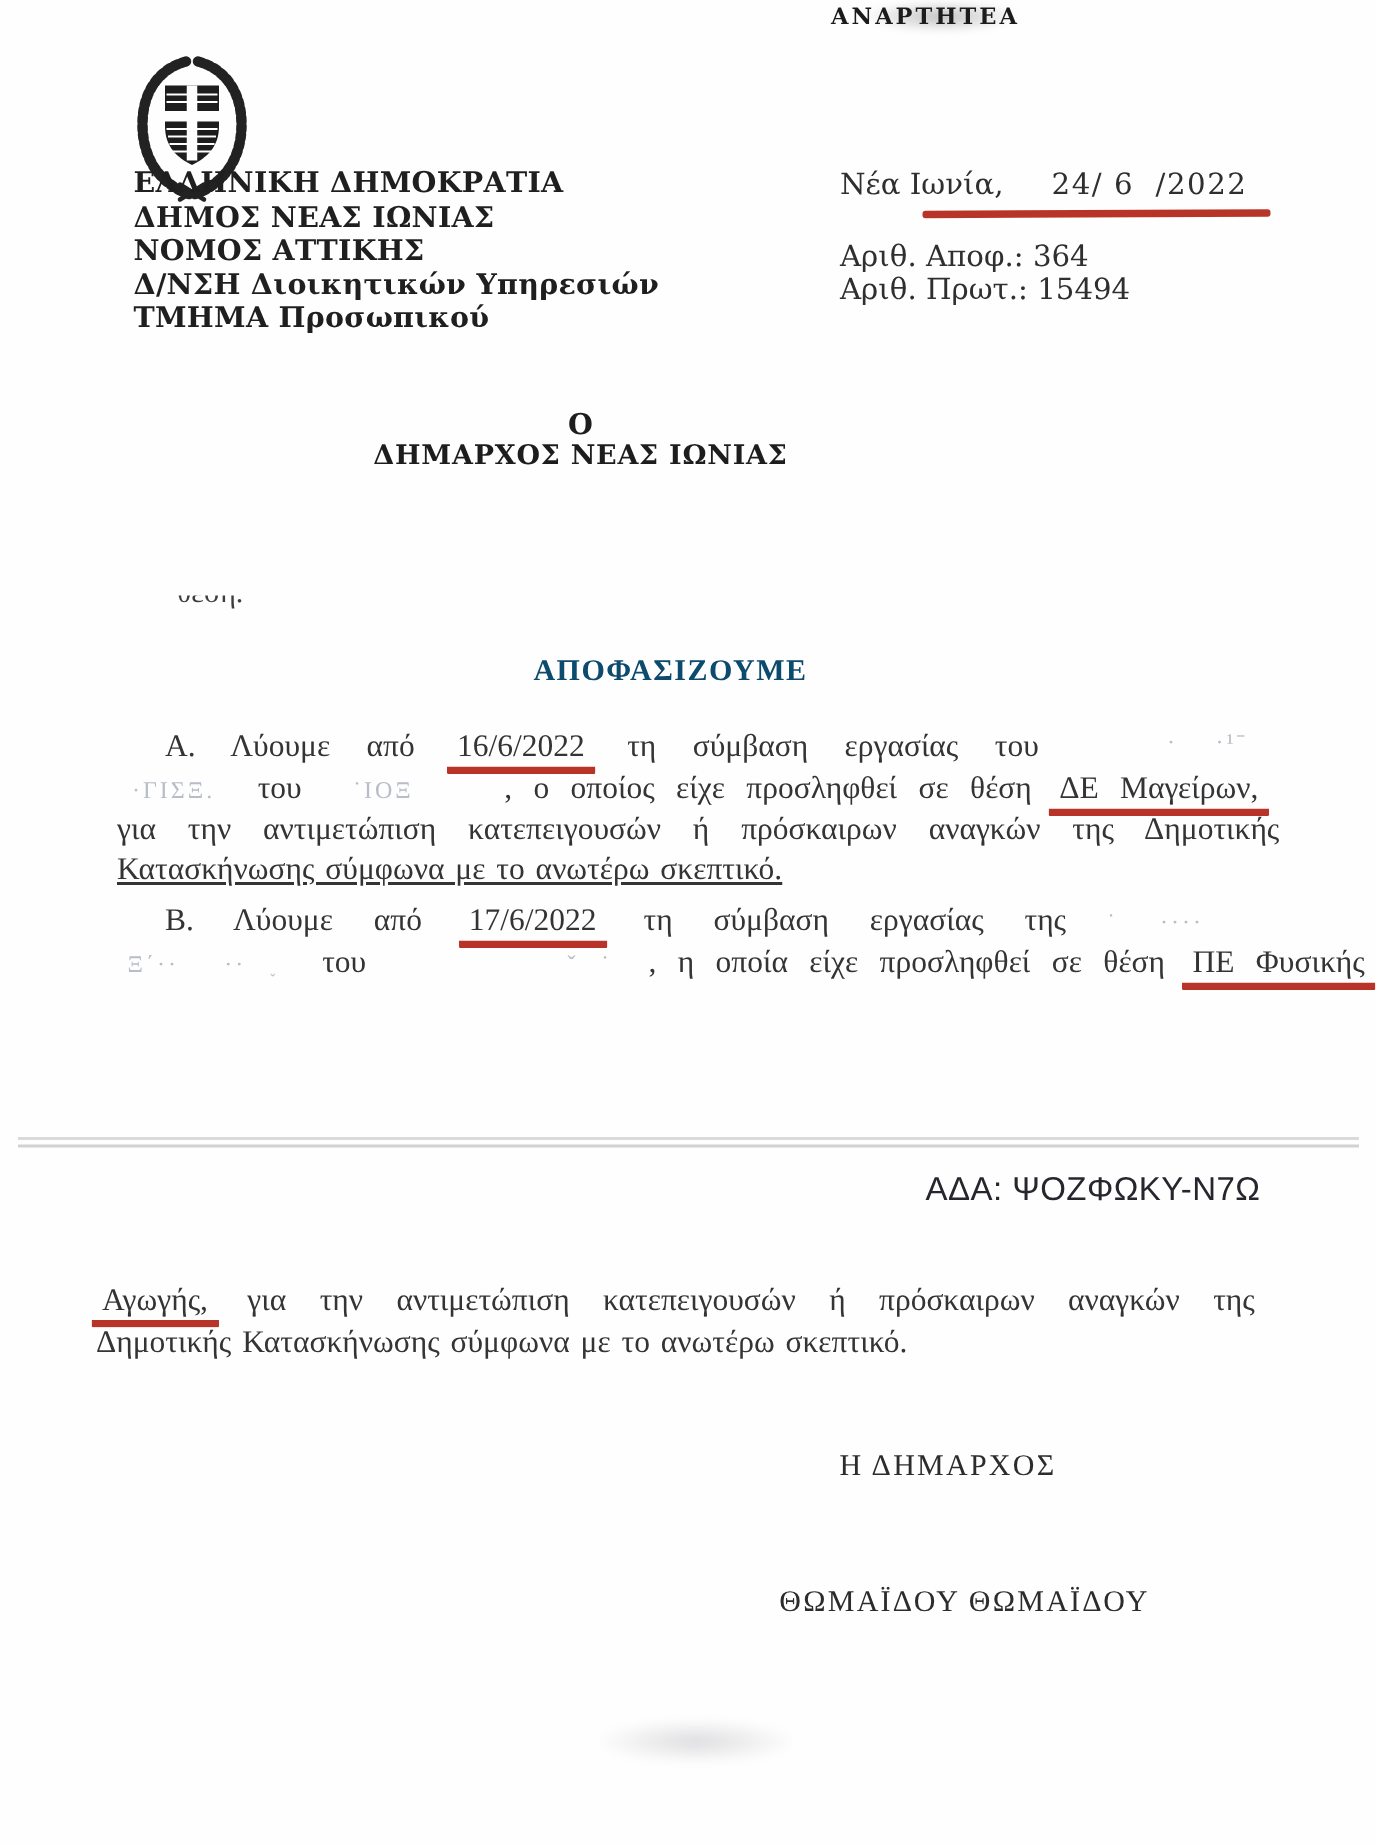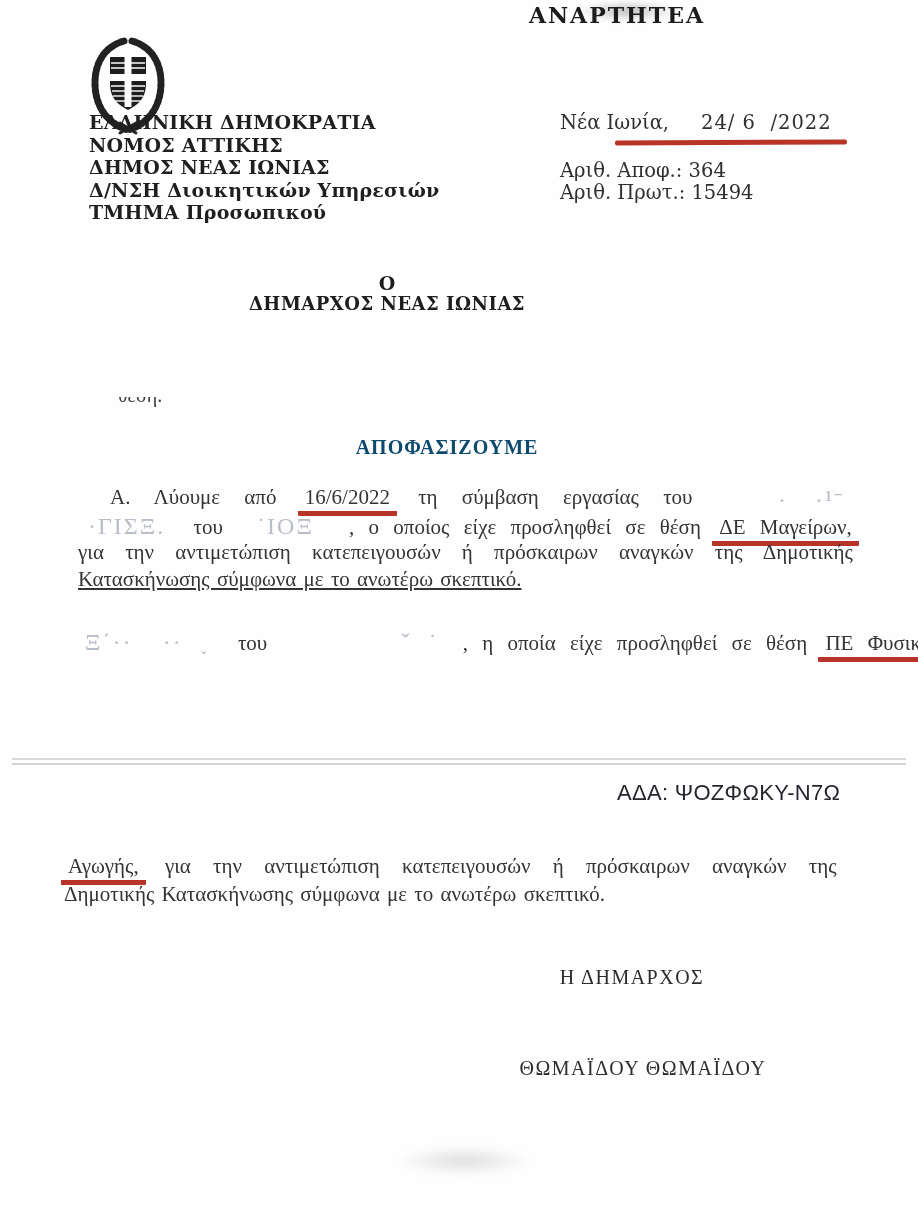--- a/index.html
+++ b/index.html
@@ -6,21 +6,21 @@
   .doc{
     position:relative; width:918px; height:1229px; margin:0 auto;
     background:#fefefe; overflow:hidden;
     font-family:"Liberation Serif", serif; color:#333;
   }
   .abs{position:absolute; white-space:nowrap;}
   
   .top-label{
     left:467px; top:2px; width:300px; text-align:center;
     font-family:"DejaVu Serif", serif; font-weight:700;
-    font-size:22px; letter-spacing:2px; color:#1c1c1c;
+    font-size:15px; letter-spacing:2px; color:#1c1c1c;
   }
   .top-smudge{
     left:575px; top:0; width:105px; height:22px;
     background:radial-gradient(ellipse at center, rgba(120,120,125,.45), rgba(120,120,125,0) 70%);
     filter:blur(2px);
   }
   .bottom-smudge{
     left:398px; top:1146px; width:132px; height:30px;
     background:radial-gradient(ellipse at center, rgba(150,150,158,.30), rgba(150,150,158,0) 72%);
     filter:blur(3px);
@@ -65,24 +65,24 @@
   .b-l1{left:110px; top:601px; word-spacing:22px;}
   .b-l2{left:85px;  top:629px; word-spacing:9px;}
   .c-l1{left:64px;  top:854px; word-spacing:17px;}
   .c-l2{left:64px;  top:882px; word-spacing:2px;}
   .ul-red{
     display:inline-block;
     border-bottom:5px solid var(--accent,#b93428);
     padding:0 7px 1px 7px; margin:0 -3px; border-radius:1px;
   }
   .trace{
-    color:#b8bdc7; font-size:24px; filter:blur(.4px); letter-spacing:2px;
+    color:#b8bdc7; font-size:16px; filter:blur(.4px); letter-spacing:2px;
   }
   .trace-a1{position:absolute; left:668px; top:2px;}
-  .ml14{margin-left:14px;} .ml20{margin-left:20px;} .ml46{margin-left:21px;}
+  .ml14{margin-left:14px;} .ml20{margin-left:20px;} .ml46{margin-left:46px;}
   .ml16{margin-left:16px;} .ml120{margin-left:120px;} .ml10{margin-left:10px;}
   
   .divider1{left:12px; top:758px; width:894px; height:2px; background:#dadada;}
   .divider2{left:12px; top:763px; width:894px; height:2px; background:#d2d2d2;}
   
   .ada{left:617px; top:780px; font-family:"Liberation Sans", sans-serif;
     font-size:22px; letter-spacing:.3px; color:#26262e;}
   
   .sig-role{left:507px; top:966px; width:250px; text-align:center;
     font-size:20px; letter-spacing:1.5px; color:#2c2c2c;}
@@ -111,22 +111,22 @@
       <line x1="26" y1="58" x2="58" y2="58"></line>
       <line x1="27" y1="63" x2="57" y2="63"></line>
       <line x1="29" y1="68" x2="55" y2="68"></line>
     </g>
     <rect x="38.5" y="24" width="7" height="50" fill="#fefefe"></rect>
     <rect x="24" y="41" width="36" height="7" fill="#fefefe"></rect>
   </svg>
 
   <div class="abs org">
     <div>ΕΛΛΗΝΙΚΗ ΔΗΜΟΚΡΑΤΙΑ</div>
+    <div>ΔΗΜΟΣ ΝΕΑΣ ΙΩΝΙΑΣ</div>
     <div>ΝΟΜΟΣ ΑΤΤΙΚΗΣ</div>
-    <div>ΔΗΜΟΣ ΝΕΑΣ ΙΩΝΙΑΣ</div>
     <div>Δ/ΝΣΗ Διοικητικών Υπηρεσιών</div>
     <div>ΤΜΗΜΑ Προσωπικού</div>
   </div>
 
   <div class="abs meta-line place-date">
     <span>Νέα Ιωνία,</span><span class="pre date-val">24/ 6  /2022</span>
   </div>
   <div class="abs redline-abs date-underline"></div>
   <div class="abs meta-line apof">Αριθ. Αποφ.: 364</div>
   <div class="abs meta-line prot">Αριθ. Πρωτ.: 15494</div>
@@ -147,20 +147,26 @@
   <div class="abs pline a-l2">
     <span class="trace">·ΓΙΣΞ.</span>
     <span class="ml14">του</span>
     <span class="trace ml20">˙ΙΟΞ</span>
     <span class="ml46">, ο οποίος είχε προσληφθεί σε θέση</span>
     <span class="ul-red">ΔΕ Μαγείρων,</span>
   </div>
   <div class="abs pline a-l3">για την αντιμετώπιση κατεπειγουσών ή πρόσκαιρων αναγκών της Δημοτικής</div>
   <div class="abs pline a-l4">Κατασκήνωσης σύμφωνα με το ανωτέρω σκεπτικό.</div>
 
+  <div class="abs pline b-l1">
+    <span>Β. Λύουμε από</span>
+    <span class="ul-red">17/6/2022</span>
+    <span>τη σύμβαση εργασίας της</span>
+    <span class="trace">˙ ····</span>
+  </div>
   <div class="abs pline b-l2">
     <span class="trace">Ξ΄··</span>
     <span class="trace ml16">·· ˯</span>
     <span class="ml14">του</span>
     <span class="trace ml120">ˇ ˙</span>
     <span class="ml10">, η οποία είχε προσληφθεί σε θέση</span>
     <span class="ul-red">ΠΕ Φυσικής</span>
   </div>
 
   <div class="abs divider1"></div>

